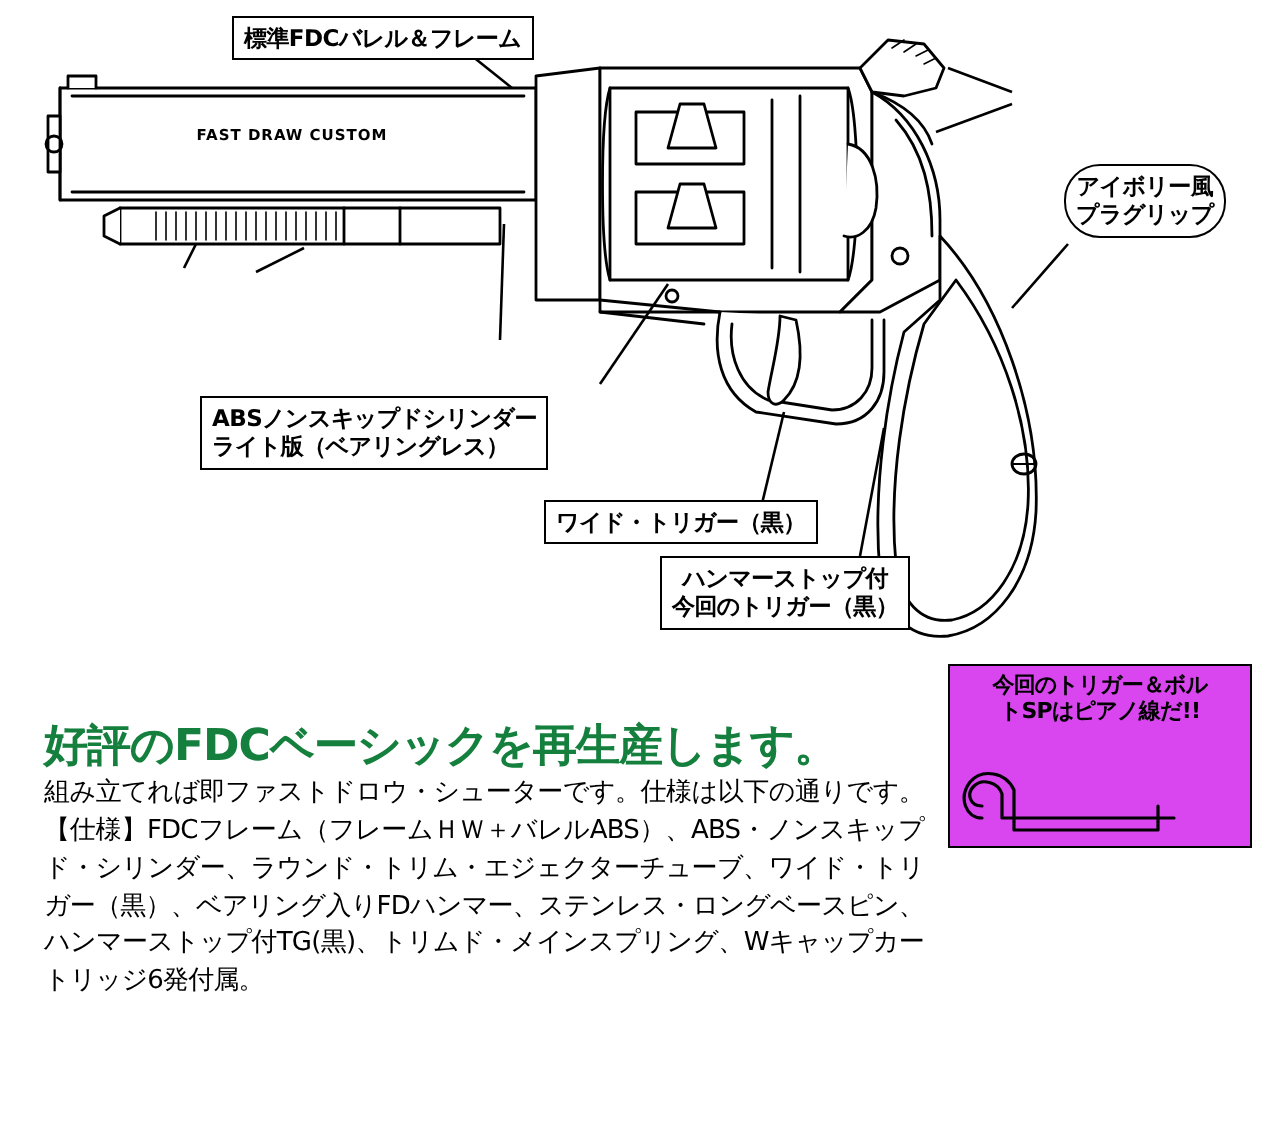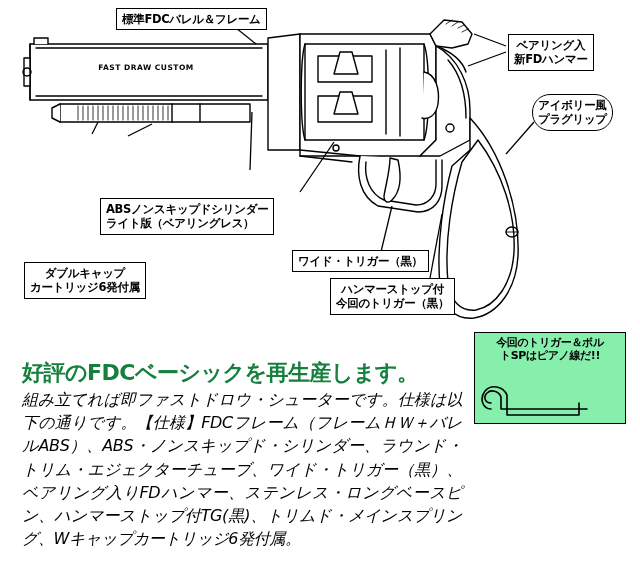--- a/index.html
+++ b/index.html
@@ -42,36 +42,35 @@
     font-size: 22px;
     font-weight: 700;
     letter-spacing: -0.5px;
     color: #15803d;
   }
   #bodycopy {
     position: absolute;
     left: 22px;
     top: 388px;
     width: 440px;
-    font-size: 16px;
+    font-size: 13px;
     line-height: 1.45;
     color: #000;
     text-align: justify;
     letter-spacing: -0.4px;
-    font-style: italic;
   }
   
   #spring-box {
     position: absolute;
     left: 474px;
     top: 332px;
     width: 150px;
     height: 90px;
     border: 1.5px solid #000;
-    background: #86efac;
+    background: #d946ef;
   }
   #spring-caption {
     position: absolute;
     left: 4px;
     top: 3px;
     width: 142px;
     font-size: 11px;
     font-weight: 700;
     line-height: 1.2;
     text-align: center;
@@ -219,38 +218,34 @@
       <path d="M300,192 L334,142"></path>
 
       <path d="M380,256 L392,206"></path>
 
       <path d="M430,278 L442,214"></path>
     </g>
   </svg>
 
   <div class="label-box center" style="left:116px; top:8px;">標準FDCバレル＆フレーム</div>
 
-  <div class="label-box center" style="left:508px; top:34px;">ベアリング入
-新FDハンマー</div>
-
-  <div class="label-box center" style="left:532px; top:94px;border-radius:18px;">アイボリー風
+
+  <div class="label-box center" style="left:532px; top:82px;border-radius:18px;">アイボリー風
 プラグリップ</div>
 
 
 
   <div class="label-box" style="left:100px; top:198px;">ABSノンスキップドシリンダー
 ライト版（ベアリングレス）</div>
 
-  <div class="label-box" style="left:272px; top:250px;margin-left:20px;">ワイド・トリガー（黒）</div>
+  <div class="label-box" style="left:272px; top:250px;">ワイド・トリガー（黒）</div>
 
   <div class="label-box center" style="left:330px; top:278px;">ハンマーストップ付
 今回のトリガー（黒）</div>
 
-  <div class="label-box center" style="left:24px; top:262px;">ダブルキャップ
-カートリッジ6発付属</div>
 
   <div id="spring-box">
     <div id="spring-caption">今回のトリガー＆ボル
 トSPはピアノ線だ!!</div>
     <svg id="spring-svg" width="150" height="50" viewBox="0 0 150 50">
       <g fill="none" stroke="#000" stroke-width="1.6" stroke-linecap="round" stroke-linejoin="round">
         <path d="M16,30 C10,30 8,24 12,20 C16,16 24,18 26,24 L26,36 L104,36"></path>
         <path d="M16,36 C8,36 4,26 10,18 C16,11 28,13 32,22 L32,42 L104,42 L104,30"></path>
         <path d="M104,36 L112,36"></path>
       </g>

